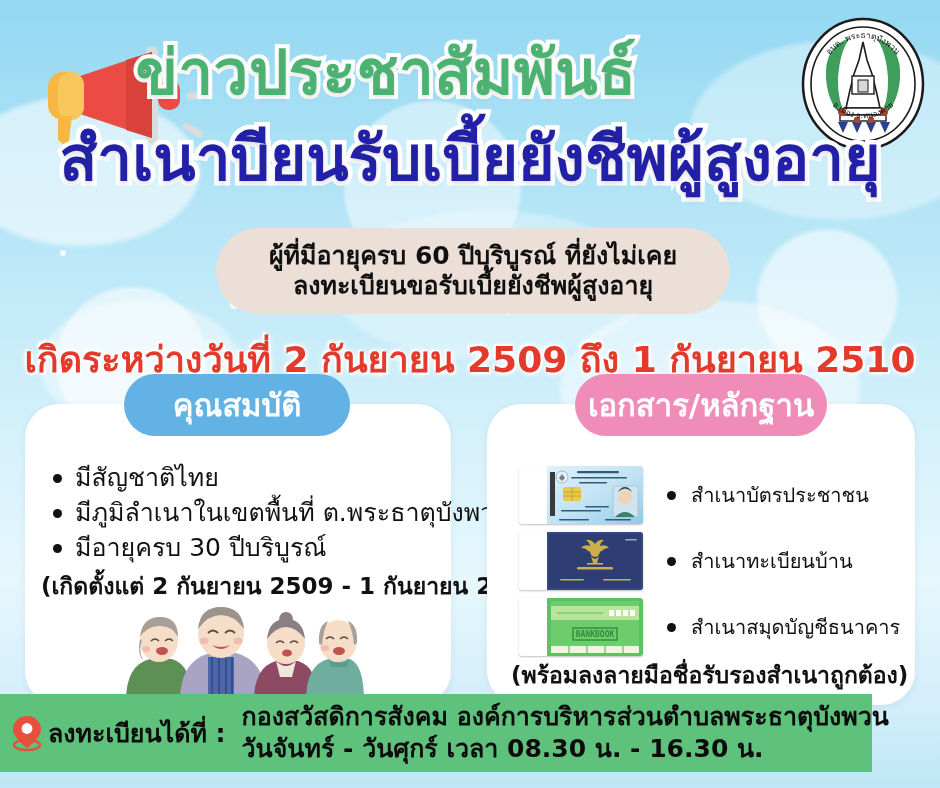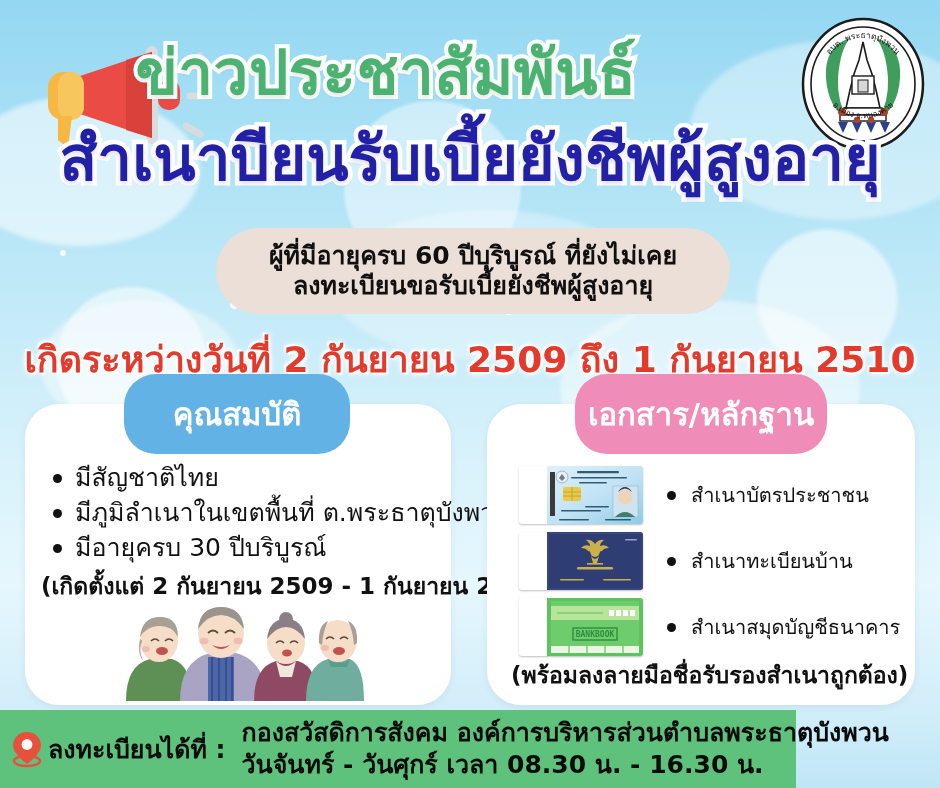--- a/index.html
+++ b/index.html
@@ -66,21 +66,21 @@
 
   
   .card{
     position:absolute;background:#ffffff;border-radius:34px;
     box-shadow:0 2px 8px rgba(0,0,0,.06);
   }
   #card-left{left:25px;top:404px;width:426px;height:301px;}
   #card-right{left:487px;top:404px;width:428px;height:301px;}
 
   .pill{
-    position:absolute;top:-30px;height:80px;border-radius:32px;
+    position:absolute;top:-30px;height:62px;border-radius:32px;
     display:flex;align-items:center;justify-content:center;
     color:#ffffff;font-weight:bold;font-size:31px;white-space:nowrap;
   }
   #pill-left{left:99px;width:226px;background:#62b2e5;}
   #pill-right{left:88px;width:252px;background:#f08cb8;}
 
   ul.bullets{list-style:none;margin:0;padding:0;}
   ul.bullets li{
     position:relative;padding-left:30px;color:#111111;font-size:25px;
     line-height:1.40;white-space:nowrap;
@@ -106,21 +106,21 @@
   #doc-row-2{left:32px;top:194px;}
   .doc-thumb{width:96px;height:58px;border-radius:3px;overflow:hidden;flex:0 0 auto;
     box-shadow:0 1px 2px rgba(0,0,0,.25);padding-left:28px;}
   .doc-label{margin-left:22px;position:relative;padding-left:26px;
     font-size:20px;color:#111111;white-space:nowrap;}
   .doc-label:before{content:"";position:absolute;left:2px;top:.58em;width:9px;height:9px;
     background:#111111;border-radius:50%;}
 
   
   #footer{
-    position:absolute;left:0;bottom:0;width:796px;height:78px;background:#5ec17c;
+    position:absolute;left:0;bottom:16px;width:872px;height:78px;background:#5ec17c;
     display:flex;align-items:center;
   }
   .pin{margin-left:10px;width:34px;height:38px;flex:0 0 auto;}
   .foot-left{
     margin-left:4px;font-size:25px;font-weight:bold;color:#0b0b0b;white-space:nowrap;
   }
   .foot-right{margin-left:16px;display:flex;flex-direction:column;justify-content:center;}
   .foot-right span{
     font-size:25px;font-weight:bold;color:#0b0b0b;line-height:1.30;white-space:nowrap;
   }

